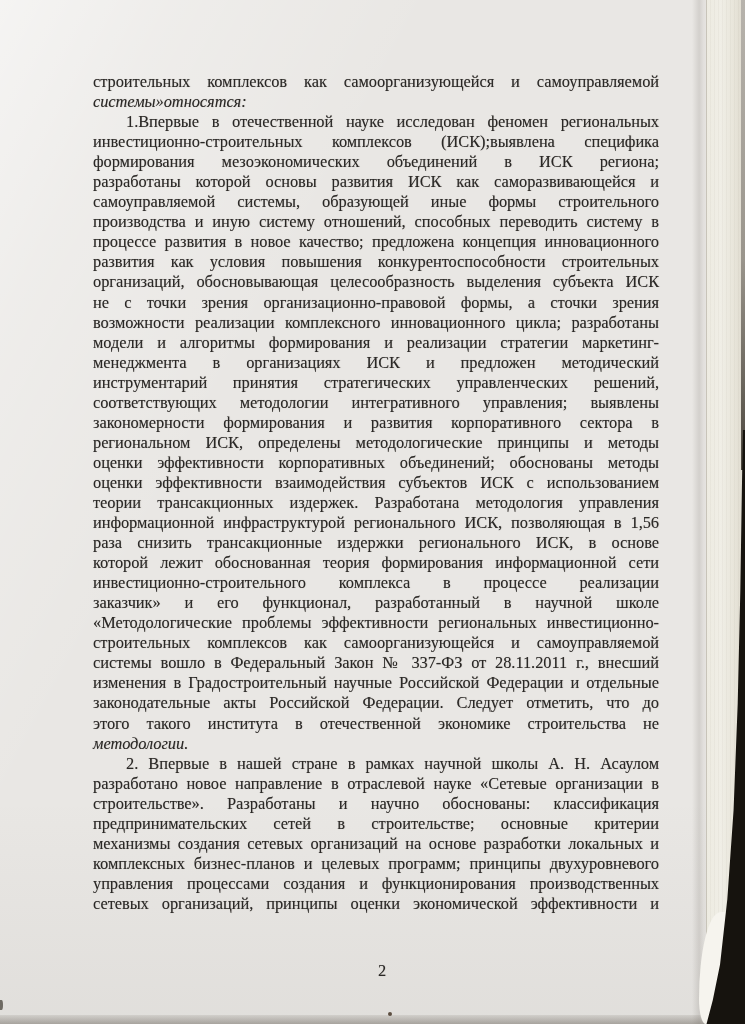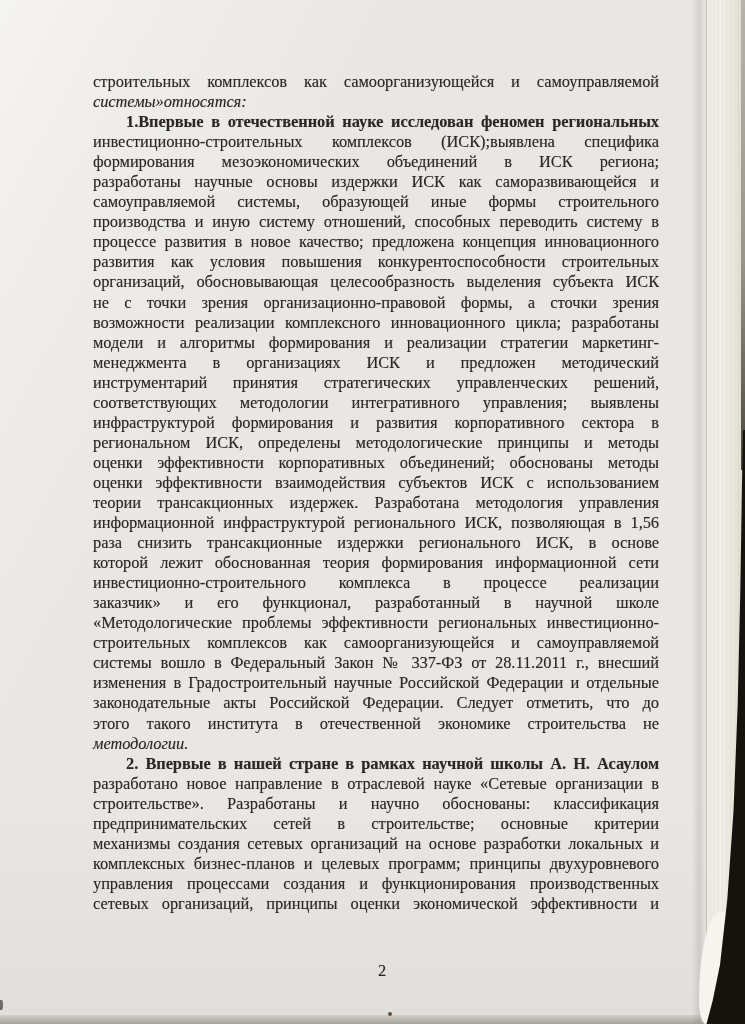--- a/index.html
+++ b/index.html
@@ -15,21 +15,21 @@
     background:
       linear-gradient(118deg, rgba(255,255,255,0.55) 0%, rgba(255,255,255,0.25) 14%, rgba(255,255,255,0) 34%),
       linear-gradient(180deg, rgba(0,0,0,0) 78%, rgba(90,85,78,0.06) 100%);
   }
   .textblock {
     position:absolute; left:93px; top:72px; width:566px; z-index:2;
     font-size:16.3px; line-height:20.05px; color:#2a2826;
     text-shadow:0.3px 0.3px 0.7px rgba(70,64,58,0.45);
   }
   .para { margin:0; }
-  .para.indent .line:first-child { text-indent:33px;font-weight:bold; }
+  .para.indent .line:first-child { text-indent:33px; }
   .line { text-align:justify; text-align-last:justify; }
   .line.end { text-align-last:left;font-style:italic; }
   .page-number {
     position:absolute; left:93px; top:961px; width:578px; z-index:2;
     text-align:center; font-size:16.3px; color:#2a2826;
     text-shadow:0.3px 0.3px 0.7px rgba(70,64,58,0.45);
   }
   
   .crease {
     position:absolute; top:0; left:692px; width:16px; height:1024px; z-index:2;
@@ -81,33 +81,33 @@
 
 <div class="textblock">
     <div class="para">
       <div class="line">строительных комплексов как самоорганизующейся и самоуправляемой</div>
       <div class="line end">системы»относятся:</div>
     </div>
     <div class="para indent">
       <div class="line">1.Впервые в отечественной науке исследован феномен региональных</div>
       <div class="line">инвестиционно-строительных комплексов (ИСК);выявлена специфика</div>
       <div class="line">формирования мезоэкономических объединений в ИСК региона;</div>
-      <div class="line">разработаны научные основы издержки ИСК как саморазвивающейся и</div>
+      <div class="line">разработаны которой основы развития ИСК как саморазвивающейся и</div>
       <div class="line">самоуправляемой системы, образующей иные формы строительного</div>
       <div class="line">производства и иную систему отношений, способных переводить систему в</div>
       <div class="line">процессе развития в новое качество; предложена концепция инновационного</div>
       <div class="line">развития как условия повышения конкурентоспособности строительных</div>
       <div class="line">организаций, обосновывающая целесообразность выделения субъекта ИСК</div>
       <div class="line">не с точки зрения организационно-правовой формы, а сточки зрения</div>
       <div class="line">возможности реализации комплексного инновационного цикла; разработаны</div>
       <div class="line">модели и алгоритмы формирования и реализации стратегии маркетинг-</div>
       <div class="line">менеджмента в организациях ИСК и предложен методический</div>
       <div class="line">инструментарий принятия стратегических управленческих решений,</div>
       <div class="line">соответствующих методологии интегративного управления; выявлены</div>
-      <div class="line">инфраструктурой формирования и развития корпоративного сектора в</div>
+      <div class="line">закономерности формирования и развития корпоративного сектора в</div>
       <div class="line">региональном ИСК, определены методологические принципы и методы</div>
       <div class="line">оценки эффективности корпоративных объединений; обоснованы методы</div>
       <div class="line">оценки эффективности взаимодействия субъектов ИСК с использованием</div>
       <div class="line">теории трансакционных издержек. Разработана методология управления</div>
       <div class="line">информационной инфраструктурой регионального ИСК, позволяющая в 1,56</div>
       <div class="line">раза снизить трансакционные издержки регионального ИСК, в основе</div>
       <div class="line">которой лежит обоснованная теория формирования информационной сети</div>
       <div class="line">инвестиционно-строительного комплекса в процессе реализации</div>
       <div class="line">заказчик» и его функционал, разработанный в научной школе</div>
       <div class="line">«Методологические проблемы эффективности региональных инвестиционно-</div>

